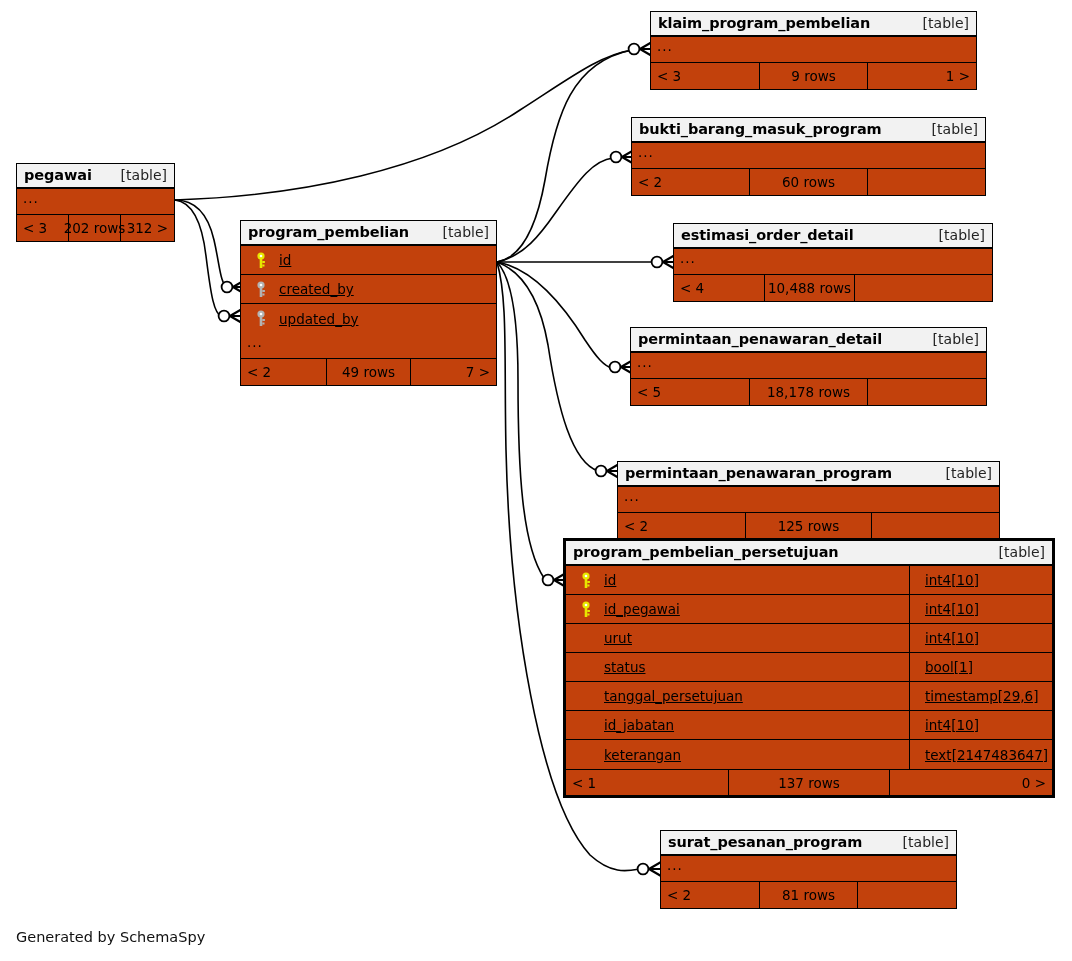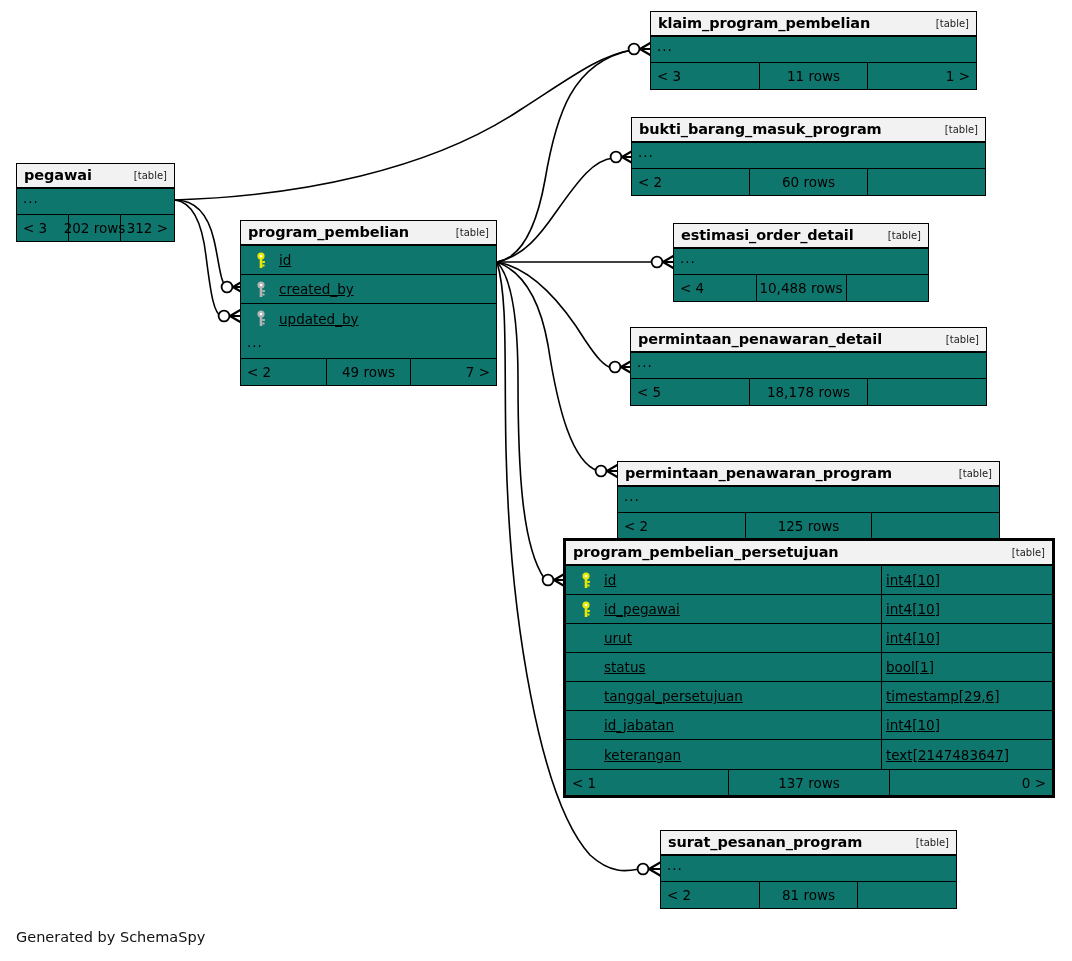--- a/index.html
+++ b/index.html
@@ -5,40 +5,40 @@
   html,body{margin:0;padding:0;}
   body{
     width:1072px;height:961px;position:relative;
     background:#ffffff;
     font-family:"DejaVu Sans", sans-serif;
     font-size:13.5px;color:#000;
     overflow:hidden;
   }
   #edges{position:absolute;left:0;top:0;width:1072px;height:961px;pointer-events:none;}
 
-  .tbl{position:absolute;box-sizing:border-box;background:#0f766e;border:1px solid #000;}
+  .tbl{position:absolute;box-sizing:border-box;background:#c2410c;border:1px solid #000;}
   .tbl.focus{border:3px solid #000;}
 
   .thead{
     display:flex;align-items:center;justify-content:space-between;
     background:#f2f2f2;border-bottom:2px solid #000;
     padding:3px 7px 4px 7px;box-sizing:border-box;
   }
   .tname{font-weight:bold;font-size:14.5px;letter-spacing:-0.1px;white-space:nowrap;}
-  .ttag{font-size:10px;color:#222;white-space:nowrap;padding-left:14px;}
+  .ttag{font-size:14px;color:#222;white-space:nowrap;padding-left:14px;}
 
   .rows{display:block;text-decoration:underline;}
   .row{
     display:flex;align-items:center;
     border-bottom:1px solid #000;box-sizing:border-box;
     height:29px;
   }
   .row:last-child{border-bottom:none;}
   .colname{flex:1;display:flex;align-items:center;padding-left:7px;box-sizing:border-box;white-space:nowrap;}
-  .coltype{width:171px;border-left:1px solid #000;padding-left:4px;box-sizing:border-box;white-space:nowrap;height:100%;display:flex;align-items:center;}
+  .coltype{width:143px;border-left:1px solid #000;padding-left:15px;box-sizing:border-box;white-space:nowrap;height:100%;display:flex;align-items:center;}
 
   .keyslot{width:26px;flex:0 0 26px;display:flex;align-items:center;justify-content:center;}
   .keyslot svg{display:block;}
   .label-ind{padding-left:5px;}
 
   .ellipsis-row{
     height:26px;display:flex;align-items:center;padding-left:6px;
     border-bottom:1px solid #000;box-sizing:border-box;letter-spacing:1px;
   }
   .ellipsis-row span{position:relative;top:-4px;}
@@ -185,39 +185,39 @@
     <div class="tbl" style="left: 650px; top: 11px; width: 327px;">
       <div class="thead">
         <span class="tname">klaim_program_pembelian</span>
         <span class="ttag">[table]</span>
       </div>
       <div class="ellipsis-row">
         <span>...</span>
       </div>
       <div class="tfoot noborder">
         <div class="fcell l" style="width:109px">&lt; 3</div>
-        <div class="fcell c mid" style="width:109px">11 rows</div>
+        <div class="fcell c mid" style="width:109px">9 rows</div>
         <div class="fcell r" style="width:109px">1 &gt;</div>
       </div>
     </div>
     <div class="tbl" style="left: 631px; top: 117px; width: 355px;">
       <div class="thead">
         <span class="tname">bukti_barang_masuk_program</span>
         <span class="ttag">[table]</span>
       </div>
       <div class="ellipsis-row">
         <span>...</span>
       </div>
       <div class="tfoot noborder">
         <div class="fcell l" style="width:118px">&lt; 2</div>
         <div class="fcell c mid" style="width:119px">60 rows</div>
         <div class="fcell r" style="width:118px"></div>
       </div>
     </div>
-    <div class="tbl" style="left: 673px; top: 223px; width: 256px;">
+    <div class="tbl" style="left: 673px; top: 223px; width: 320px;">
       <div class="thead">
         <span class="tname">estimasi_order_detail</span>
         <span class="ttag">[table]</span>
       </div>
       <div class="ellipsis-row">
         <span>...</span>
       </div>
       <div class="tfoot noborder">
         <div class="fcell l" style="width:90px">&lt; 4</div>
         <div class="fcell c mid" style="width:91px">10,488 rows</div>

